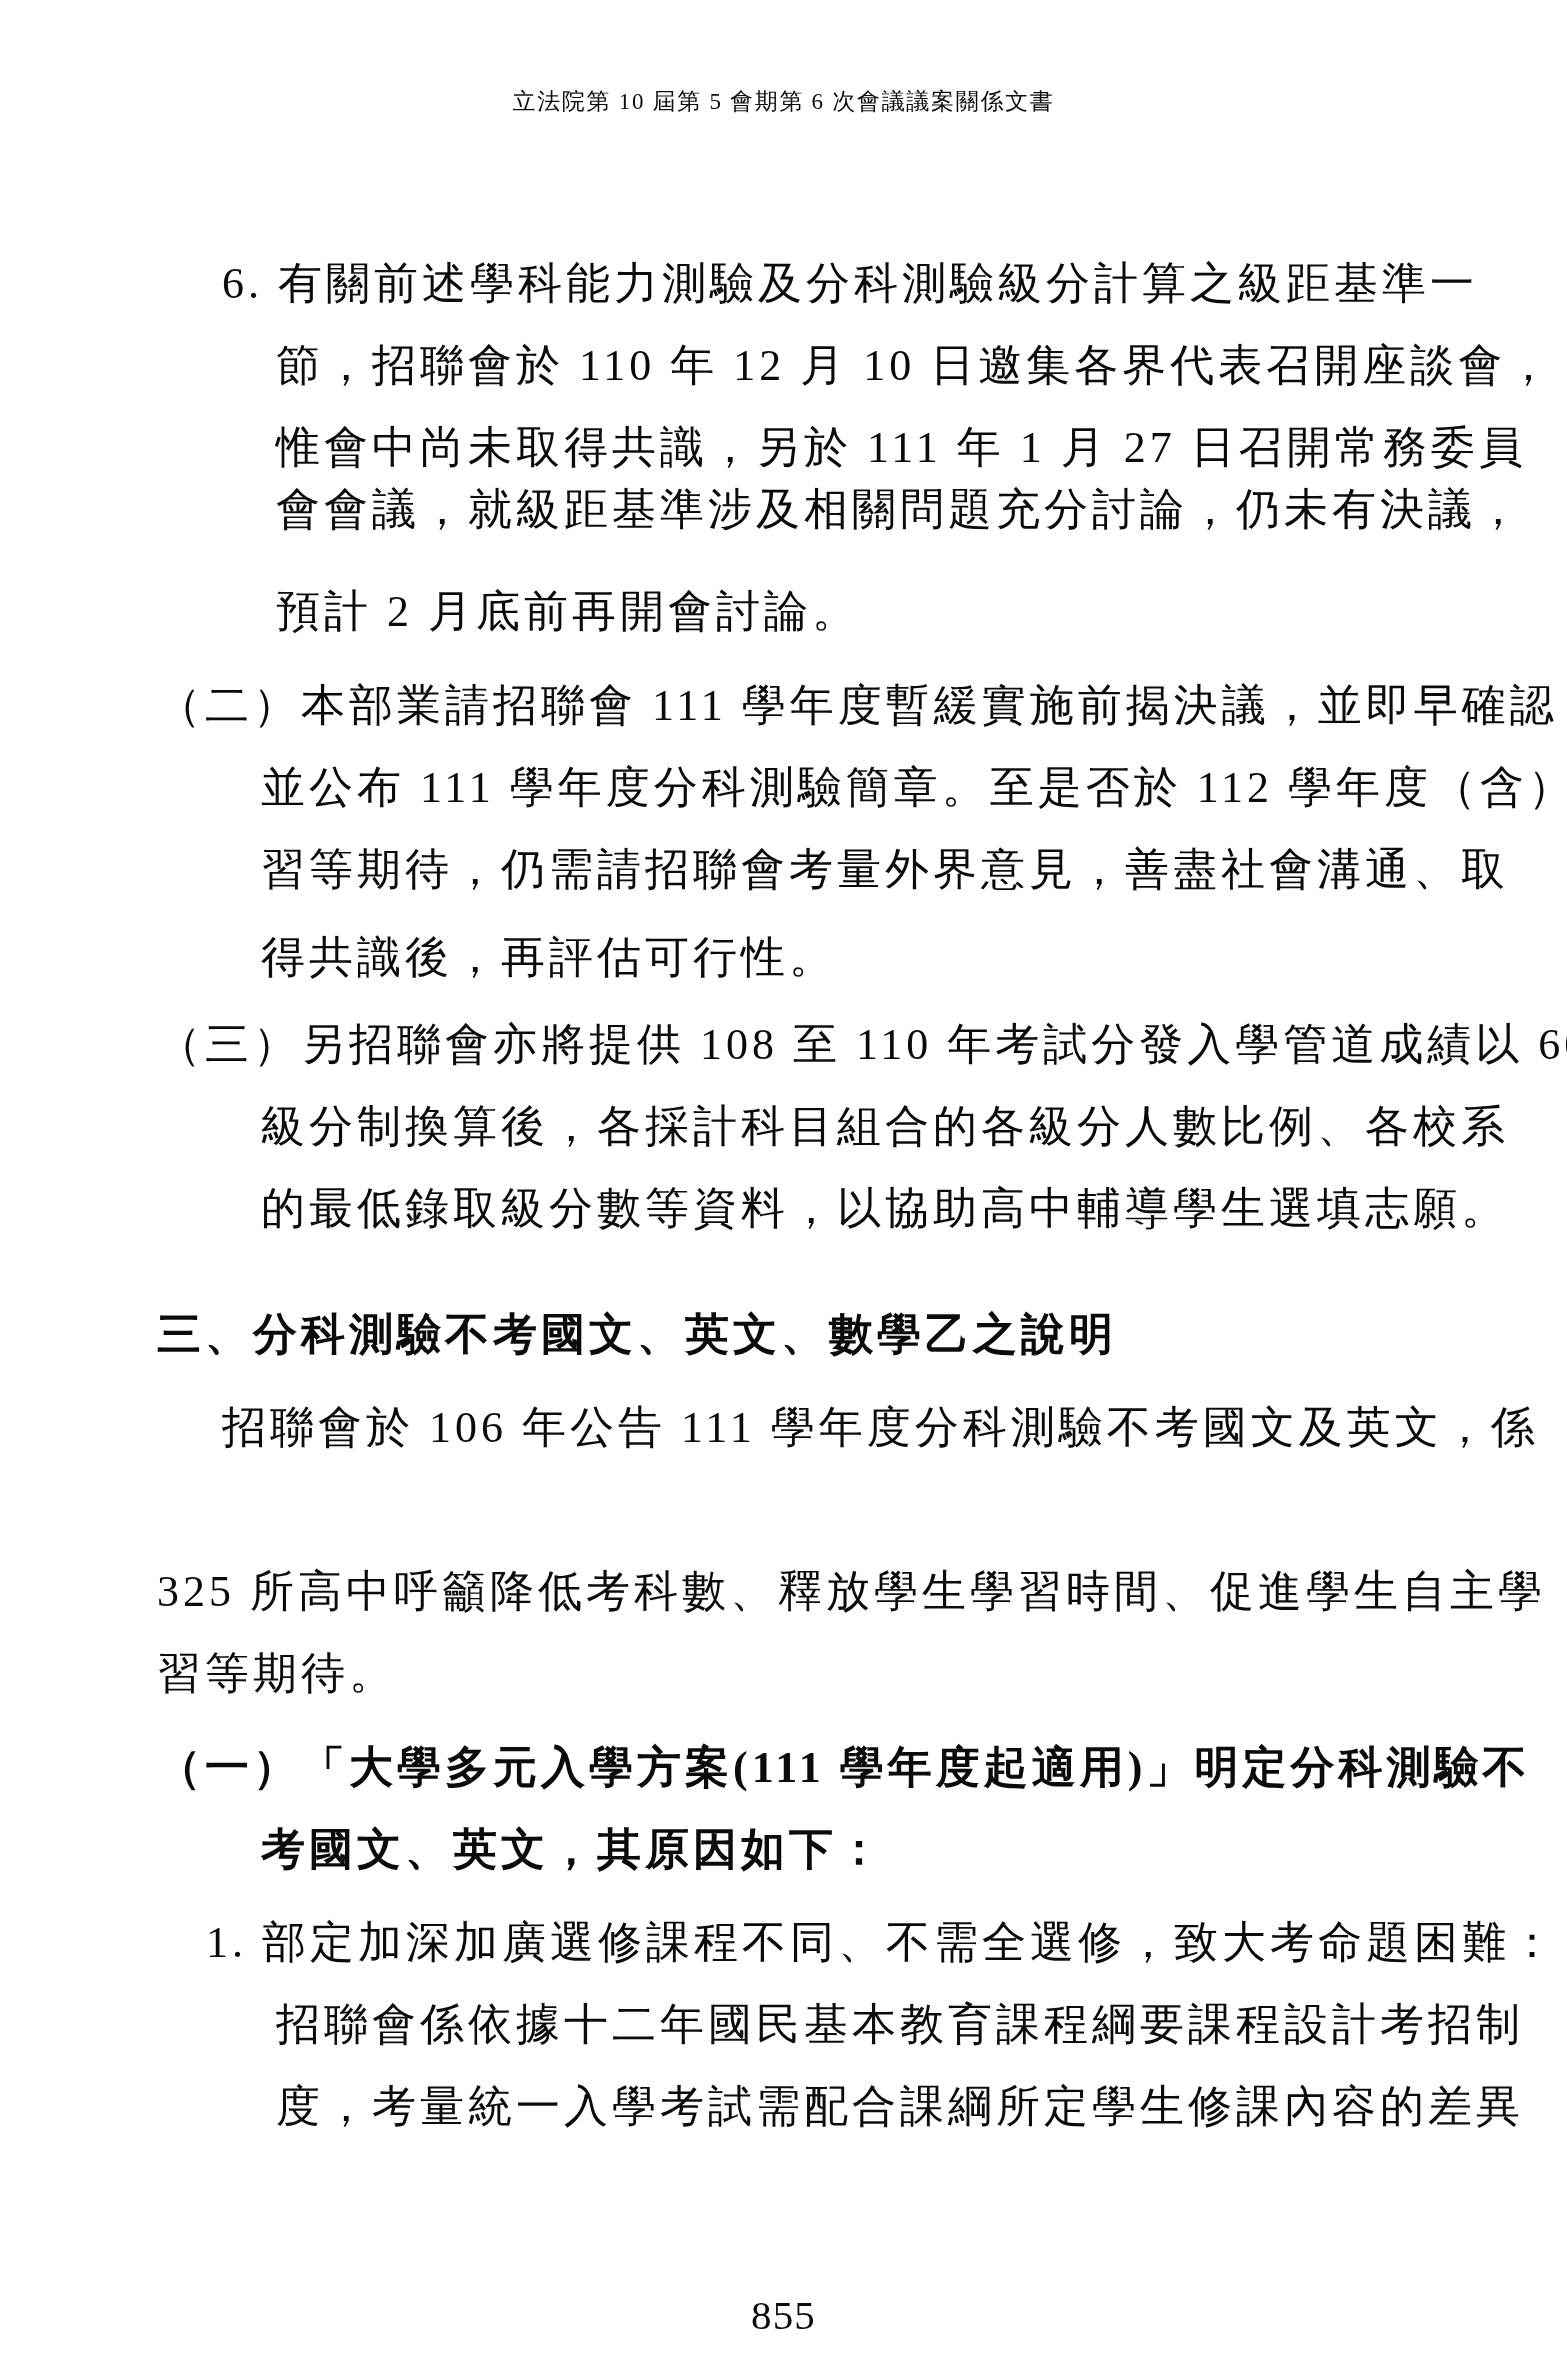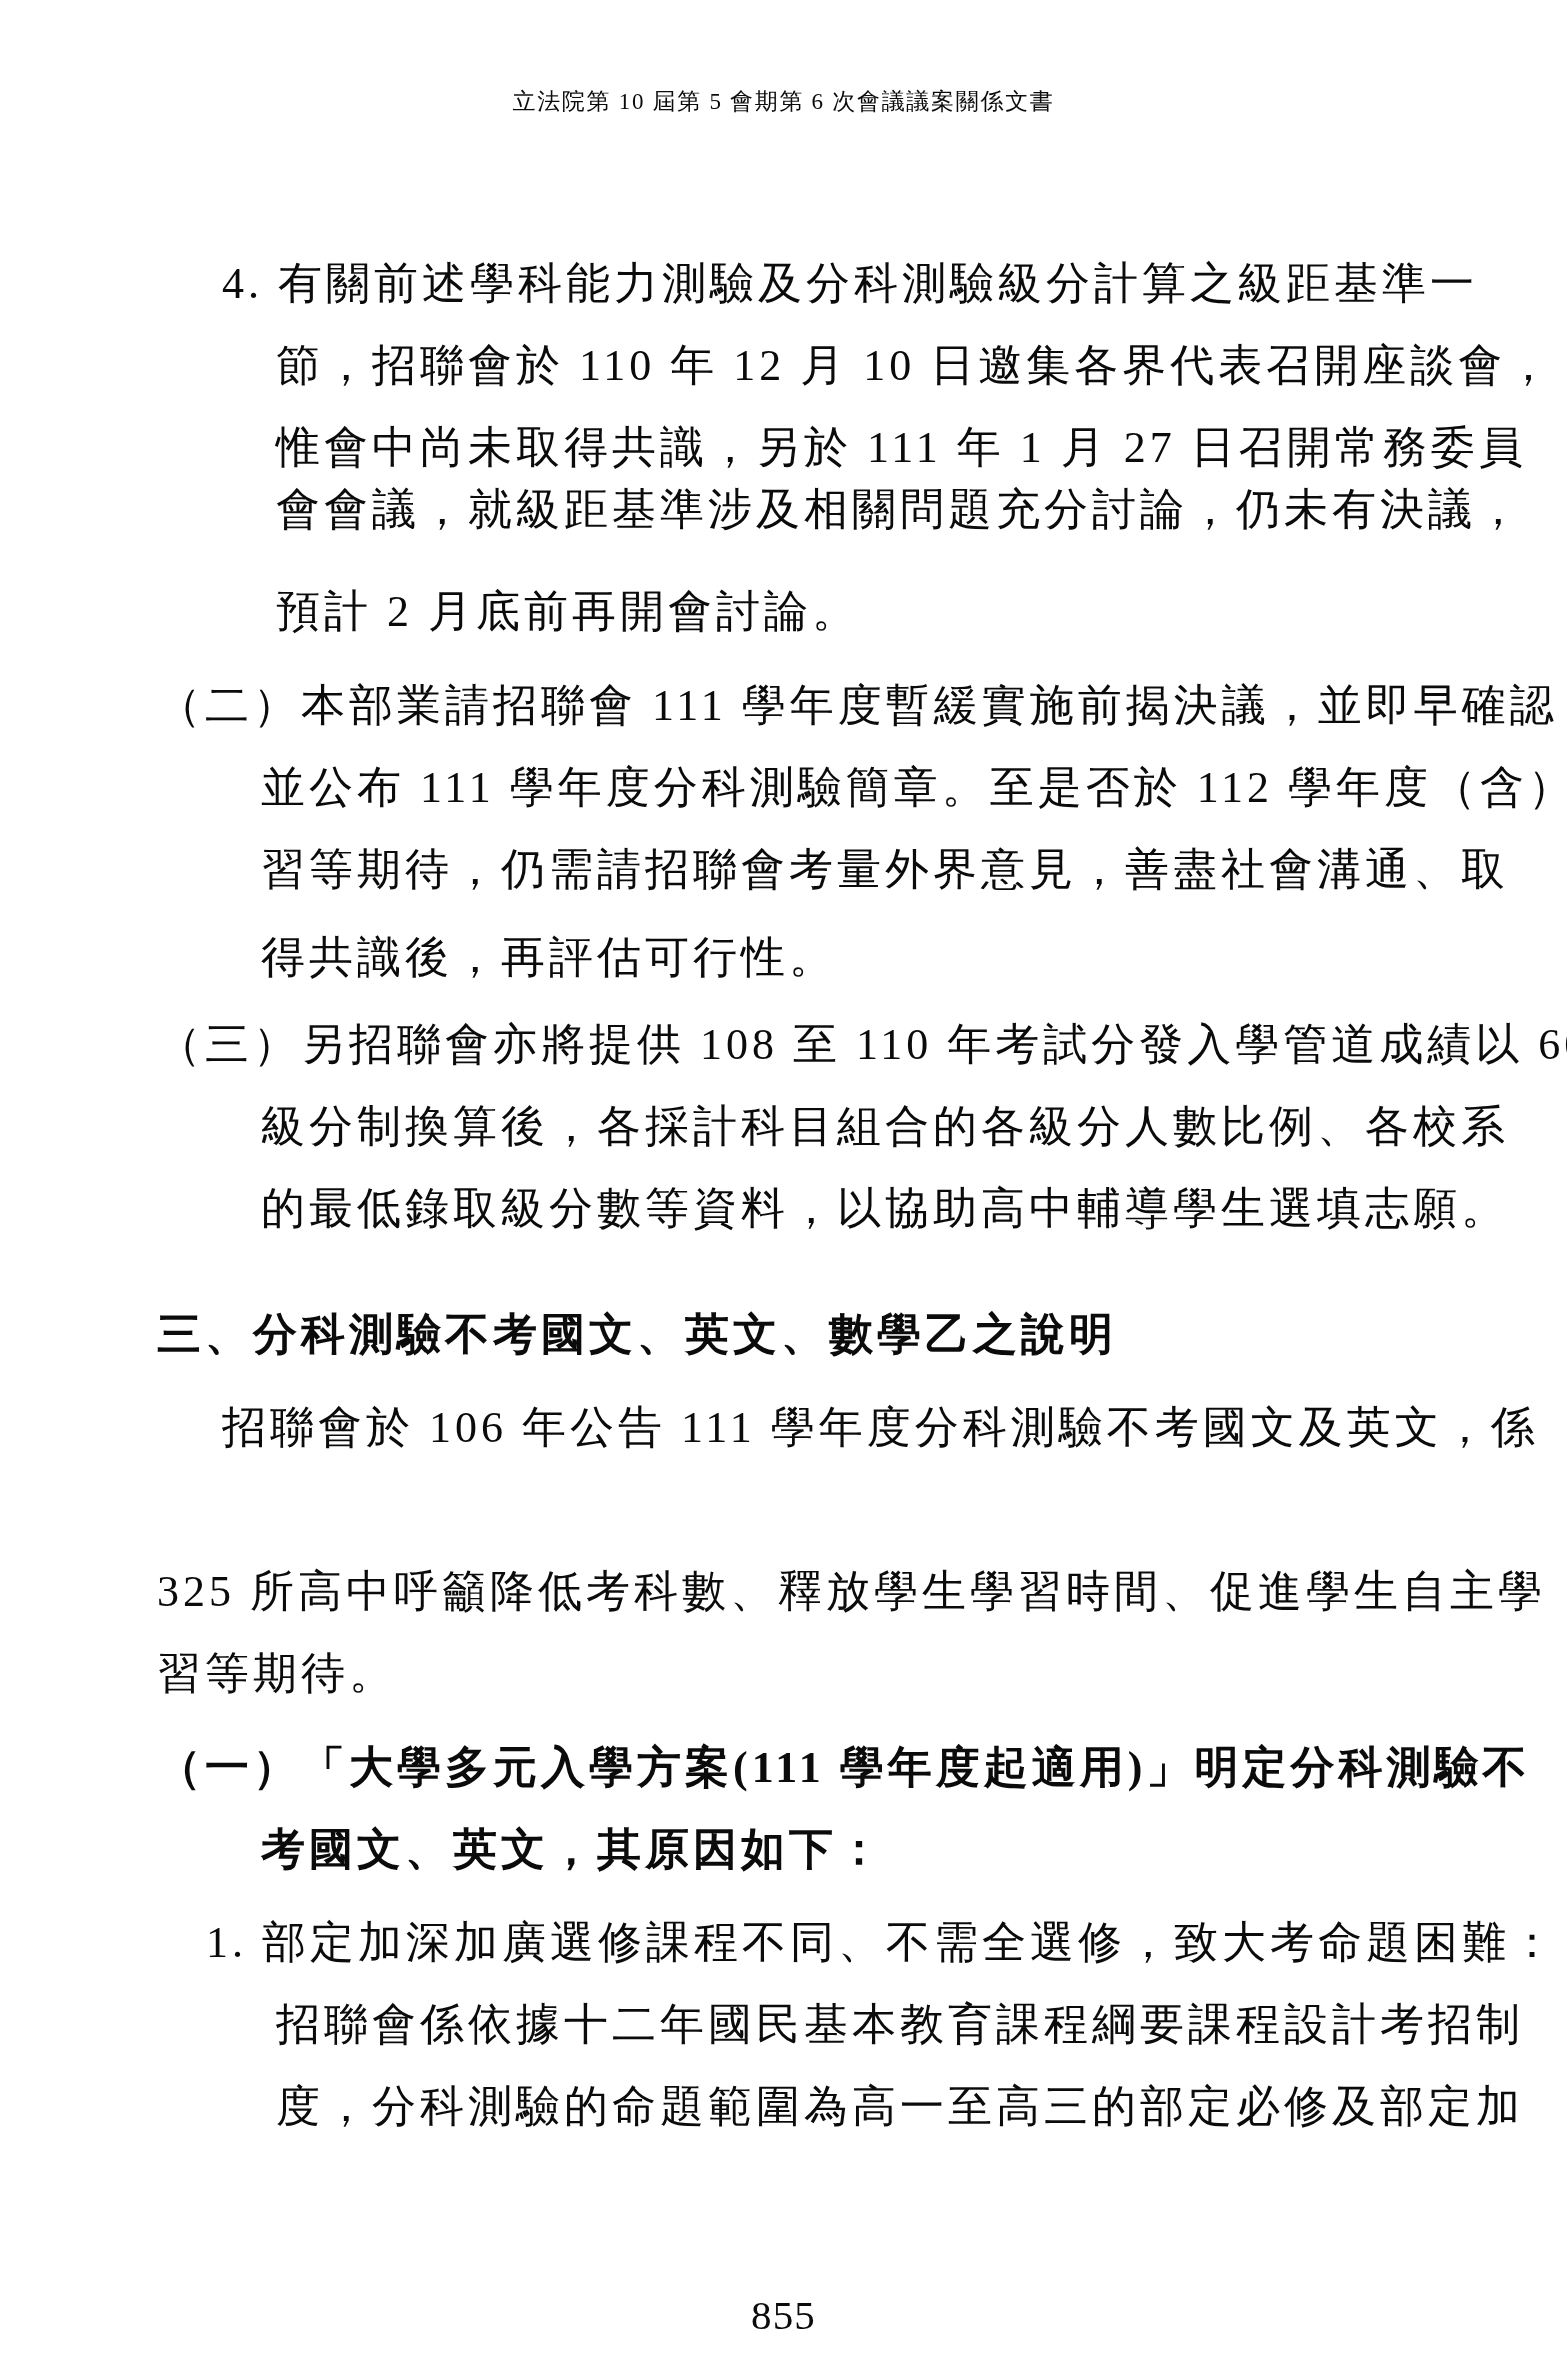--- a/index.html
+++ b/index.html
@@ -57,38 +57,38 @@
     letter-spacing: 1.1px;
   }
 </style>
 </head>
 <body>
 
 <div class="page">
   <div class="doc-header">立法院第 10 屆第 5 會期第 6 次會議議案關係文書</div>
 
   <div class="doc-body" id="doc-body">
-      <div class="line m1" style="top: 261px;">4. 有關前述學科能力測驗及分科測驗級分計算之級距基準一</div>
+      <div class="line m1" style="top: 261px;">6. 有關前述學科能力測驗及分科測驗級分計算之級距基準一</div>
       <div class="line m3" style="top: 343px;">節，招聯會於 110 年 12 月 10 日邀集各界代表召開座談會，</div>
       <div class="line m3" style="top: 425px;">惟會中尚未取得共識，另於 111 年 1 月 27 日召開常務委員</div>
       <div class="line m3" style="top: 487px;">會會議，就級距基準涉及相關問題充分討論，仍未有決議，</div>
       <div class="line m3" style="top: 589px;">預計 2 月底前再開會討論。</div>
       <div class="line m0" style="top: 683px;">（二）本部業請招聯會 111 學年度暫緩實施前揭決議，並即早確認</div>
       <div class="line m2" style="top: 765px;">並公布 111 學年度分科測驗簡章。至是否於 112 學年度（含）</div>
       <div class="line m2" style="top: 847px;">習等期待，仍需請招聯會考量外界意見，善盡社會溝通、取</div>
       <div class="line m2" style="top: 929px; margin-top: 6px;">得共識後，再評估可行性。</div>
       <div class="line m0" style="top: 1022px;">（三）另招聯會亦將提供 108 至 110 年考試分發入學管道成績以 60</div>
       <div class="line m2" style="top: 1104px;">級分制換算後，各採計科目組合的各級分人數比例、各校系</div>
       <div class="line m2" style="top: 1186px;">的最低錄取級分數等資料，以協助高中輔導學生選填志願。</div>
       <div class="line m0 bold" style="top: 1312px;">三、分科測驗不考國文、英文、數學乙之說明</div>
       <div class="line m1" style="top: 1405px;">招聯會於 106 年公告 111 學年度分科測驗不考國文及英文，係</div>
       <div class="line m0" style="top: 1569px;">325 所高中呼籲降低考科數、釋放學生學習時間、促進學生自主學</div>
       <div class="line m0" style="top: 1651px;">習等期待。</div>
       <div class="line m0 bold" style="top: 1745px;">（一）「大學多元入學方案(111 學年度起適用)」明定分科測驗不</div>
       <div class="line m2 bold" style="top: 1827px;">考國文、英文，其原因如下：</div>
       <div class="line m1b" style="top: 1920px;">1. 部定加深加廣選修課程不同、不需全選修，致大考命題困難：</div>
       <div class="line m3" style="top: 2002px;">招聯會係依據十二年國民基本教育課程綱要課程設計考招制</div>
-      <div class="line m3" style="top: 2084px;">度，分科測驗的命題範圍為高一至高三的部定必修及部定加</div>
+      <div class="line m3" style="top: 2084px;">度，考量統一入學考試需配合課綱所定學生修課內容的差異</div>
     </div>
 
   <div class="page-num">855</div>
 </div>
 
 
 </body></html>

